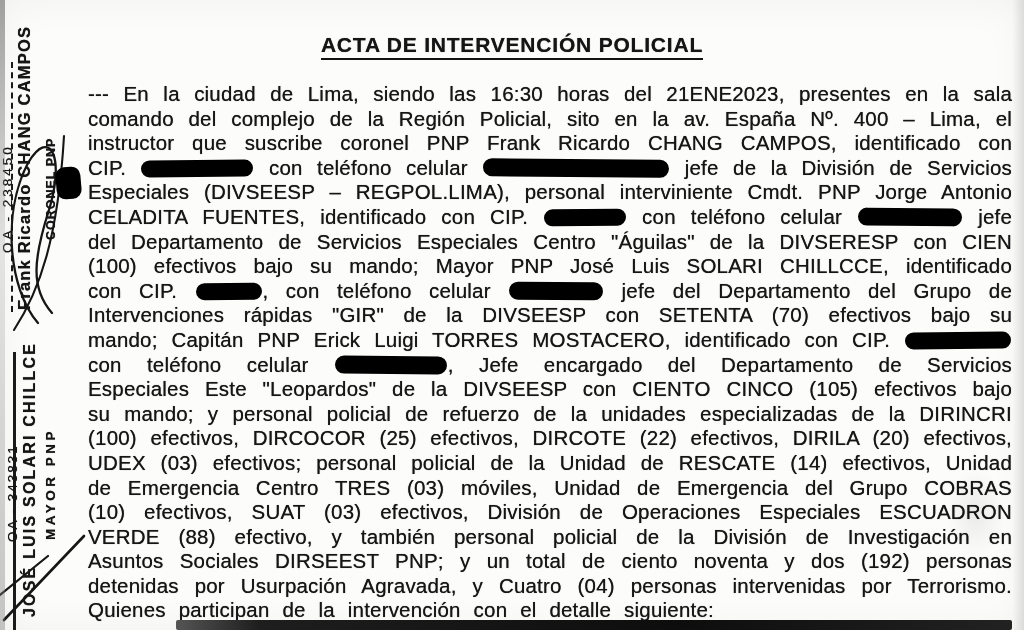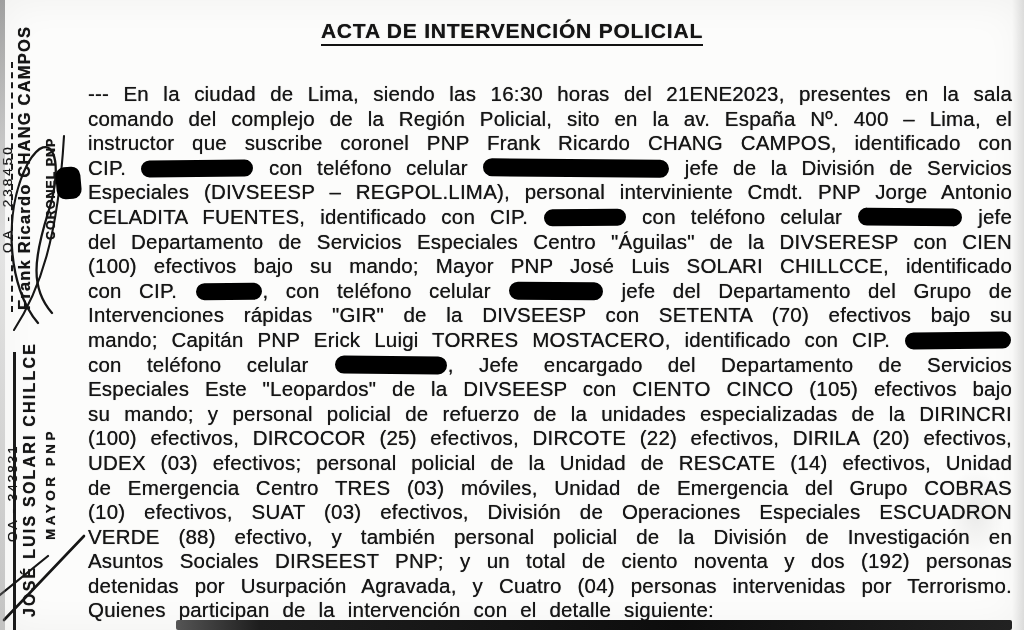--- a/index.html
+++ b/index.html
@@ -4,21 +4,21 @@
 <style>
   html,body{margin:0;padding:0;background:#e9e9e9;}
   .page{
     position:relative;width:1024px;height:630px;overflow:hidden;
     background:#fcfcfb;
     font-family:"Liberation Sans",sans-serif;color:#151515;
     text-shadow:0 0 .7px rgba(25,25,25,.85);
     box-shadow:inset 0 0 40px rgba(0,0,0,.05);
   }
   .doc-title{
-    position:absolute;top:19px;left:0;right:0;text-align:center;margin:0;
+    position:absolute;top:33px;left:0;right:0;text-align:center;margin:0;
     font-size:21px;font-weight:bold;letter-spacing:.8px;
   }
   .doc-title span{border-bottom:2.5px solid #121212;padding-bottom:2px;}
   .body-text{
     position:absolute;left:88px;top:82px;width:924px;margin:0;
     font-size:20.5px;line-height:24.6px;letter-spacing:.2px;word-spacing:7px;
     text-align:justify;
   }
   .redact{
     display:inline-block;height:17px;background:#000;border-radius:9px;

